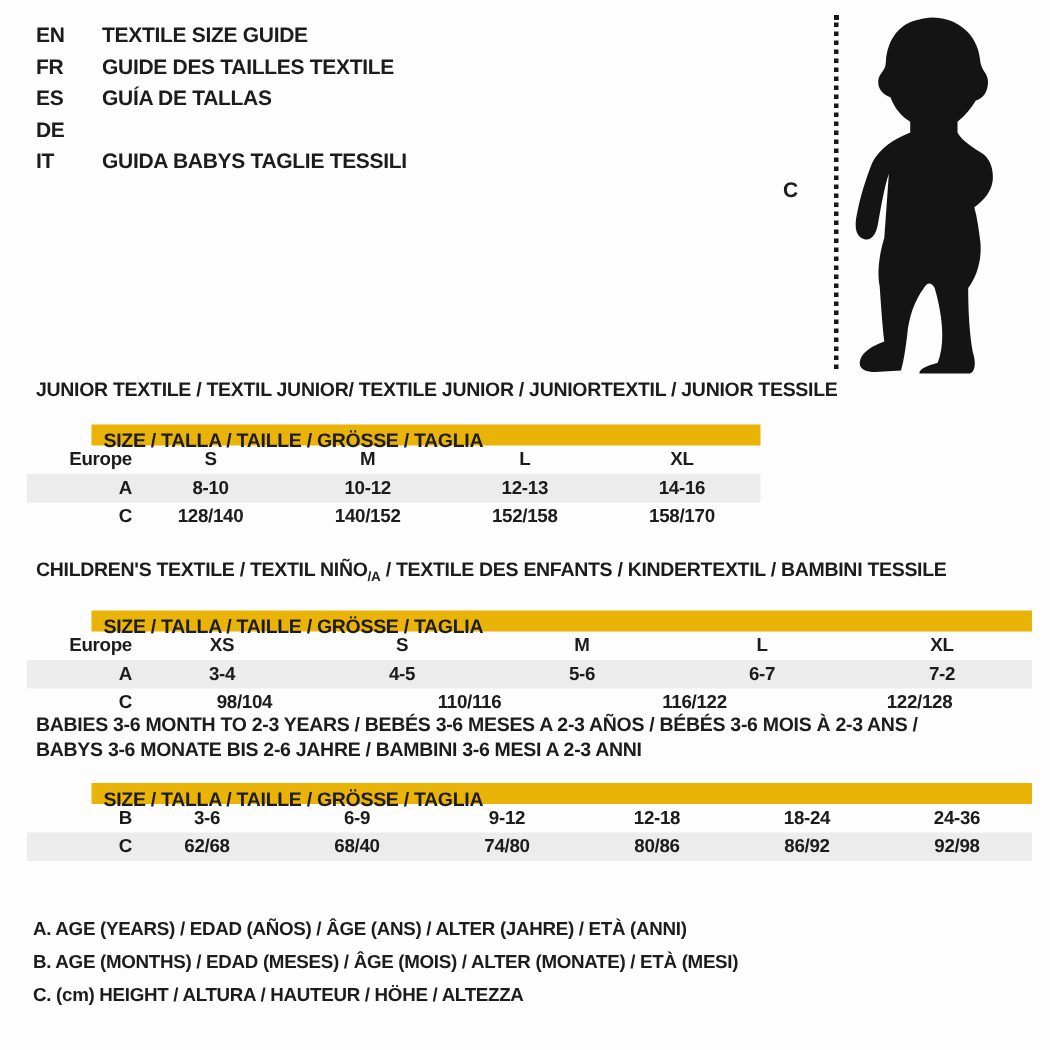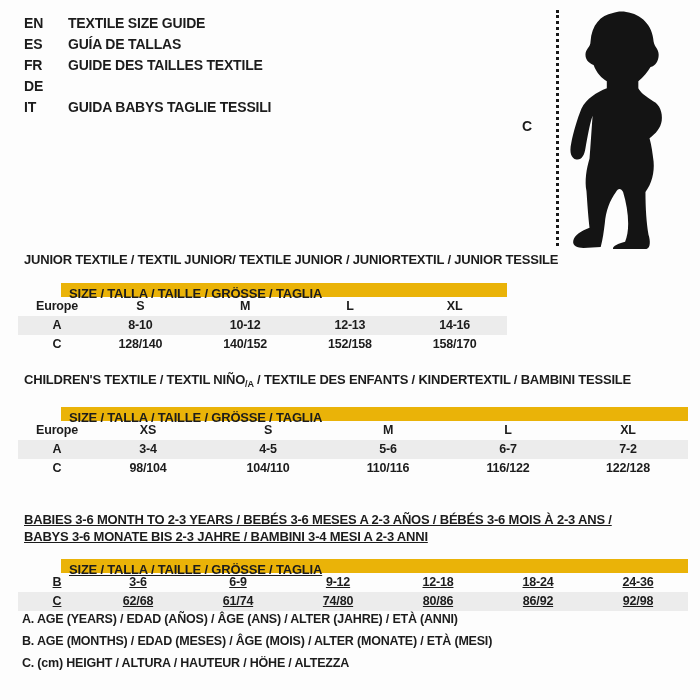--- a/index.html
+++ b/index.html
@@ -30,54 +30,54 @@
   }
   .measure-label { position:absolute; left:2px; top:110px; font-size:14px; }
   .baby-svg { position:absolute; left:46px; top:2px; }
 
   
   .tbl-section { position:absolute; left:18px; }
   .tbl-title { font-size:13px; line-height:16px; padding-left:6px; white-space:nowrap; }
   .tbl-title .subscr { font-size:9px; vertical-align:-3px; }
   .t1 { top:252px; width:489px; }
   .t2 { top:372px; width:670px; }
-  .t3 { top:511px; width:670px;text-decoration:underline; }
+  .t3 { top:474px; width:670px; }
   .t1 .tbl-title, .t2 .tbl-title { margin-bottom:15px; }
   .t3 .tbl-title { margin-bottom:0; line-height:17px; }
   .t3 .tbl-grid { margin-top:14px; }
   .size-header {
     height:14px; line-height:21px; background:#eab308;
     font-size:13px; padding-left:8px;margin-left:43px;
   }
   .tbl-row { display:flex; height:19px; line-height:19px; font-size:12.5px; }
   .tbl-row.shaded { background:#ececec; }
-  .row-label { width:70px; padding-left:8px; text-align:center; }
+  .row-label { width:70px; padding-left:8px; text-align:right; }
   .cell { flex:1; text-align:center; }
 
   
   .footnotes { position:absolute; left:22px; top:608px; }
   .footnote { font-size:12.5px; line-height:22px; white-space:nowrap; }
 </style>
 </head>
 <body>
 
 <div class="page">
 
   <div class="lang-block">
     <div class="lang-row">
       <span class="lang-code">EN</span>
       <span class="lang-label">TEXTILE SIZE GUIDE</span>
     </div>
     <div class="lang-row">
+      <span class="lang-code">FR</span>
+      <span class="lang-label">GUIDE DES TAILLES TEXTILE</span>
+    </div>
+    <div class="lang-row">
       <span class="lang-code">ES</span>
       <span class="lang-label">GUÍA DE TALLAS</span>
-    </div>
-    <div class="lang-row">
-      <span class="lang-code">FR</span>
-      <span class="lang-label">GUIDE DES TAILLES TEXTILE</span>
     </div>
     <div class="lang-row">
       <span class="lang-code">DE</span>
     </div>
     <div class="lang-row">
       <span class="lang-code">IT</span>
       <span class="lang-label">GUIDA BABYS TAGLIE TESSILI</span>
     </div>
   </div>
 
@@ -170,46 +170,45 @@
         <span class="row-label">A</span>
         <span class="cell">3-4</span>
         <span class="cell">4-5</span>
         <span class="cell">5-6</span>
         <span class="cell">6-7</span>
         <span class="cell">7-2</span>
       </div>
       <div class="tbl-row">
         <span class="row-label">C</span>
         <span class="cell">98/104</span>
-        <span class="cell">104/110</span>
         <span class="cell">110/116</span>
         <span class="cell">116/122</span>
         <span class="cell">122/128</span>
       </div>
     </div>
   </div>
 
   <div class="tbl-section t3">
     <div class="tbl-title">BABIES 3-6 MONTH TO 2-3 YEARS / BEBÉS 3-6 MESES A 2-3 AÑOS / BÉBÉS 3-6 MOIS À 2-3 ANS /</div>
-    <div class="tbl-title">BABYS 3-6 MONATE BIS 2-3 JAHRE / BAMBINI 3-4 MESI A 2-3 ANNI</div>
+    <div class="tbl-title">BABYS 3-6 MONATE BIS 2-6 JAHRE / BAMBINI 3-6 MESI A 2-3 ANNI</div>
     <div class="tbl-grid">
       <div class="size-header">SIZE / TALLA / TAILLE / GRÖSSE / TAGLIA</div>
       <div class="tbl-row">
         <span class="row-label">B</span>
         <span class="cell">3-6</span>
         <span class="cell">6-9</span>
         <span class="cell">9-12</span>
         <span class="cell">12-18</span>
         <span class="cell">18-24</span>
         <span class="cell">24-36</span>
       </div>
       <div class="tbl-row shaded">
         <span class="row-label">C</span>
         <span class="cell">62/68</span>
-        <span class="cell">61/74</span>
+        <span class="cell">68/40</span>
         <span class="cell">74/80</span>
         <span class="cell">80/86</span>
         <span class="cell">86/92</span>
         <span class="cell">92/98</span>
       </div>
     </div>
   </div>
 
   <div class="footnotes">
     <div class="footnote">A. AGE (YEARS) / EDAD (AÑOS) / ÂGE (ANS) / ALTER (JAHRE) / ETÀ (ANNI)</div>

